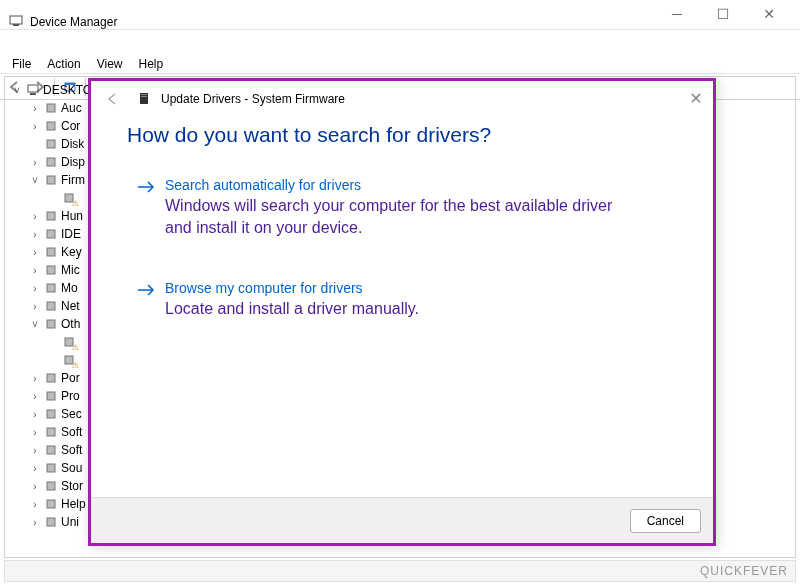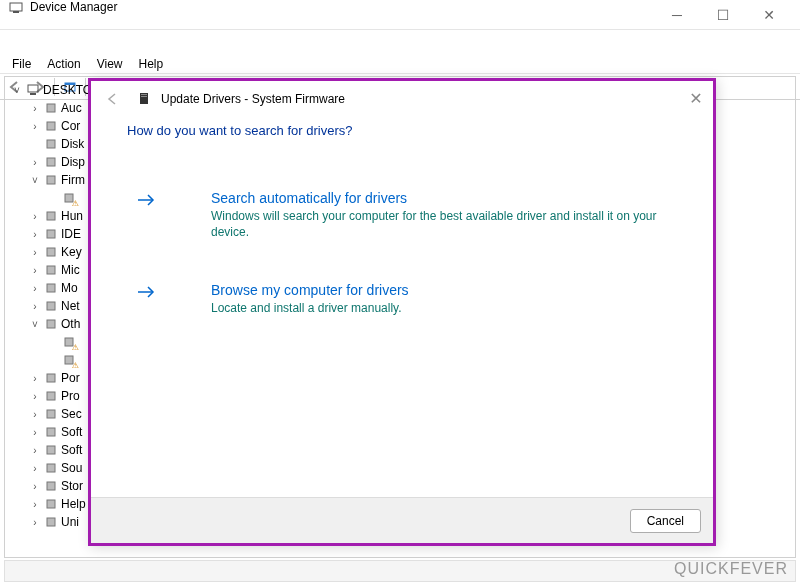--- a/index.html
+++ b/index.html
@@ -1,19 +1,19 @@
 <!DOCTYPE html>
 <html><head>
 <meta charset="utf-8">
 <style>
 * { box-sizing: border-box; margin: 0; padding: 0; font-family: "Segoe UI", Arial, sans-serif; }
 body { background: #fff; width: 800px; height: 586px; overflow: hidden; position: relative; }
 
 
-.titlebar { height: 30px; display: flex; align-items: flex-start; padding: 0 8px; border-bottom: 1px solid #e5e5e5; }
+.titlebar { height: 30px; display: flex; align-items: flex-end; padding: 0 8px; border-bottom: 1px solid #e5e5e5; }
 .titlebar .title-icon { width: 16px; height: 16px; margin-right: 6px; }
 .titlebar .title-text { font-size: 12px; color: #000; }
 .titlebar .spacer { flex: 1; }
 .titlebar .win-btn { width: 46px; height: 30px; display: flex; align-items: center; justify-content: center; color: #666; font-size: 14px; }
 
 
 .menubar { height: 20px; display: flex; align-items: center; padding: 0 4px; font-size: 12px; border-bottom: 1px solid #e5e5e5; margin-top: 24px; }
 .menubar .menu-item { padding: 2px 8px; cursor: default; }
 
 
@@ -34,30 +34,30 @@
 .statusbar { position: absolute; bottom: 4px; left: 4px; right: 4px; height: 22px; border: 1px solid #e0e0e0; background: #f5f5f5; }
 
 
 .dialog { position: absolute; top: 78px; left: 88px; width: 628px; height: 468px; background: #fff; border: 3px solid #a21caf; box-shadow: 2px 2px 12px rgba(0,0,0,0.15); display: flex; flex-direction: column; }
 .dialog-head { height: 36px; display: flex; align-items: center; padding: 8px 10px; position: relative; }
 .dialog-back { width: 22px; height: 22px; display: flex; align-items: center; justify-content: center; }
 .dialog-title-icon { width: 16px; height: 16px; margin: 0 8px 0 14px; }
 .dialog-title { font-size: 12px; color: #000; }
 .dialog-close { position: absolute; right: 6px; top: 6px; width: 22px; height: 22px; display: flex; align-items: center; justify-content: center; color: #888; font-size: 16px; }
 .dialog-body { flex: 1; padding: 6px 36px 0 36px; }
-.dialog-h1 { font-size: 13px; color: #003399; font-weight: 400; margin-bottom: 52px; }
-.option-block { display: flex; align-items: flex-start; margin: 1px 0 42px 10px; cursor: default; gap: 46px; }
+.dialog-h1 { font-size: 21px; color: #003399; font-weight: 400; margin-bottom: 30px; }
+.option-block { display: flex; align-items: flex-start; margin: 1px 0 42px 10px; cursor: default; }
 .option-arrow { margin-right: 8px; margin-top: 2px; }
 .option-text .opt-title { font-size: 14px; color: #0066cc; margin-bottom: 2px; }
-.option-text .opt-desc { font-size: 12px; color: #0f766e; max-width: 460px; line-height: 1.35; }
+.option-text .opt-desc { font-size: 16px; color: #4c1d95; max-width: 460px; line-height: 1.35; }
 .dialog-footer { height: 46px; background: #f0f0f0; border-top: 1px solid #dcdcdc; display: flex; align-items: center; justify-content: flex-end; padding: 0 12px; margin-top: 28px; }
 .dialog-footer .btn { background: #fff; border: 1px solid #adadad; padding: 4px 16px; font-size: 12px; border-radius: 3px; }
 
 
-.watermark { position: absolute; right: 12px; bottom: 8px; font-size: 16px; color: #999; letter-spacing: 1px; font-weight: 300; }
+.watermark { position: absolute; right: 12px; bottom: 8px; font-size: 12px; color: #999; letter-spacing: 1px; font-weight: 300; }
 
 
 .warn { position: relative; }
 .warn::after { content: "⚠"; position: absolute; right: -2px; bottom: -2px; font-size: 8px; color: #d08000; }
 </style>
 </head>
 <body>
 
 <div class="titlebar">
   <span class="title-icon">

